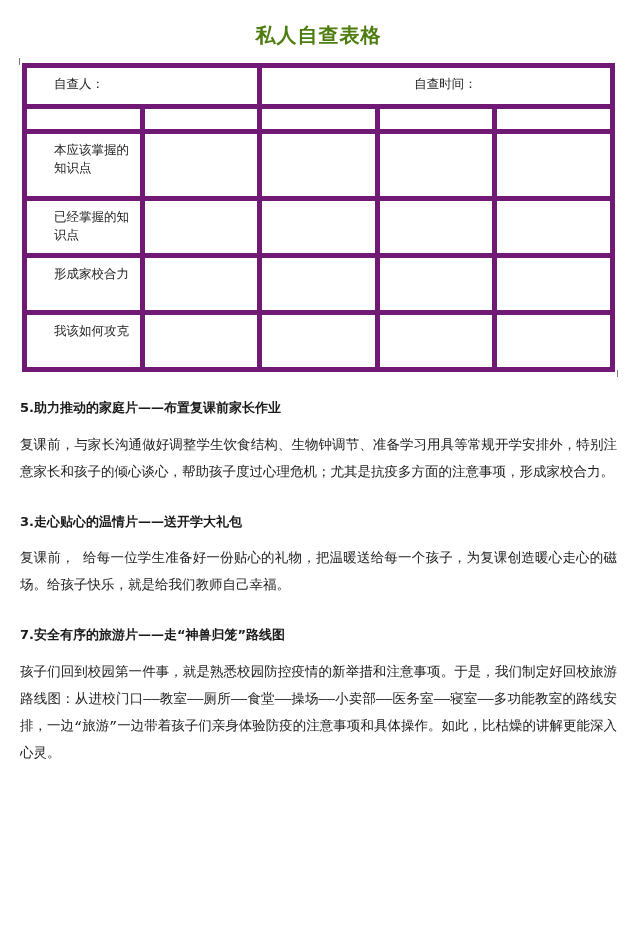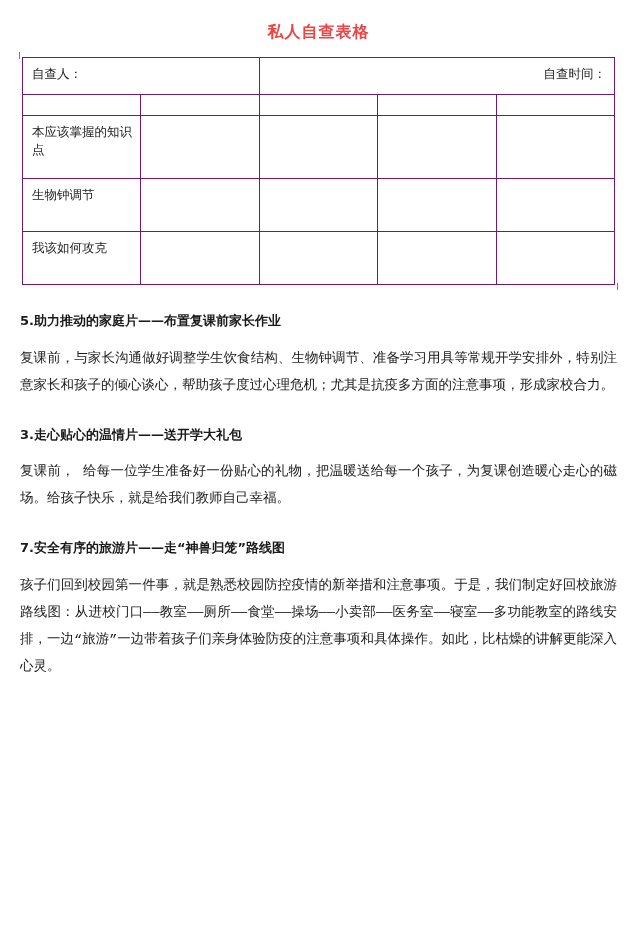--- a/index.html
+++ b/index.html
@@ -14,53 +14,52 @@
     color: #1a1a1a;
     -webkit-font-smoothing: antialiased;
   }
   .page {
     width: 637px;
     box-sizing: border-box;
     padding: 22px 20px 28px 20px;
   }
   .doc-title {
     text-align: center;
-    font-size: 16px;
+    font-size: 20px;
     font-weight: bold;
-    color: #ef4444;
+    color: #4d7c0f;
     letter-spacing: 1px;
     margin: 0 0 14px 0;
   }
   .table-wrap {
     margin: 0 2px 26px 2px;
     position: relative;
   }
   table.selfcheck {
     border-collapse: collapse;
     width: 100%;
     table-layout: fixed;
     font-size: 12.5px;
     color: #222;
   }
   table.selfcheck td {
-    border: 1px solid #701a75;
+    border: 5px solid #701a75;
     vertical-align: top;
-    padding: 7px 8px 7px 9px;
+    padding: 7px 8px 7px 27px;
     line-height: 1.45;
     word-break: break-all;
   }
   td.hdr-left {
     height: 22px;
   }
   td.hdr-right {
     height: 22px;
   }
   .hdr-right-inner {
     padding-left: 40%;
-    text-align: right;
   }
   tr.thin td {
     height: 14px;
     padding-top: 3px;
     padding-bottom: 3px;
   }
   tr.tall td {
     height: 48px;
     margin-left: 28px;
   }
@@ -137,24 +136,31 @@
         </tr>
 
         <tr class="tall">
           <td class="label-cell">本应该掌握的知识点</td>
           <td></td>
           <td></td>
           <td></td>
           <td></td>
         </tr>
 
+        <tr class="mid">
+          <td class="label-cell">已经掌握的知识点</td>
+          <td></td>
+          <td></td>
+          <td></td>
+          <td></td>
+        </tr>
 
 
         <tr class="mid">
-          <td class="label-cell">生物钟调节</td>
+          <td class="label-cell">形成家校合力</td>
           <td></td>
           <td></td>
           <td></td>
           <td></td>
         </tr>
 
 
         <tr class="mid">
           <td class="label-cell">我该如何攻克</td>
           <td></td>

